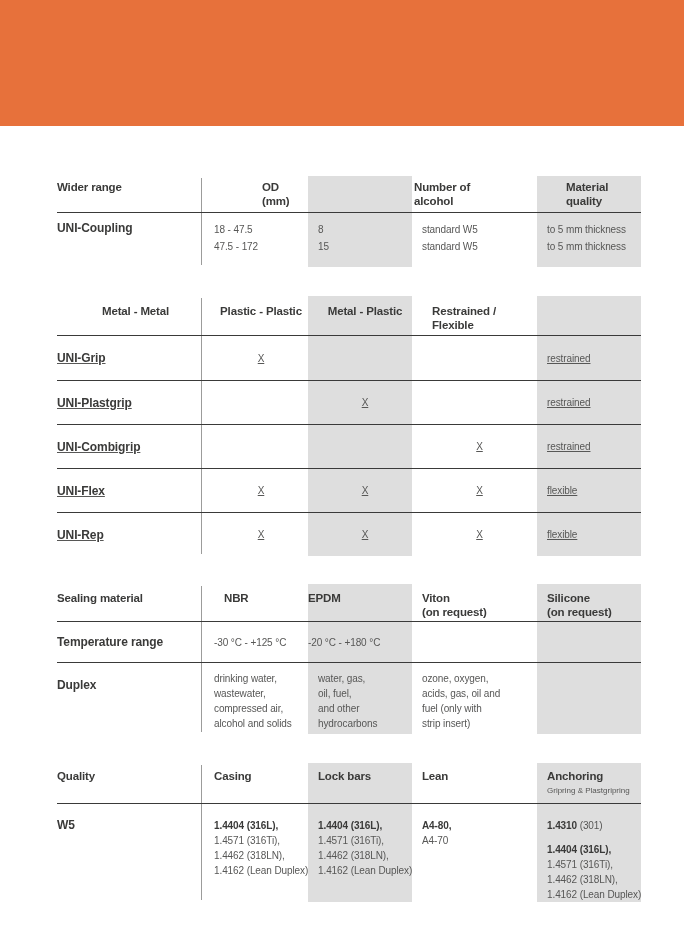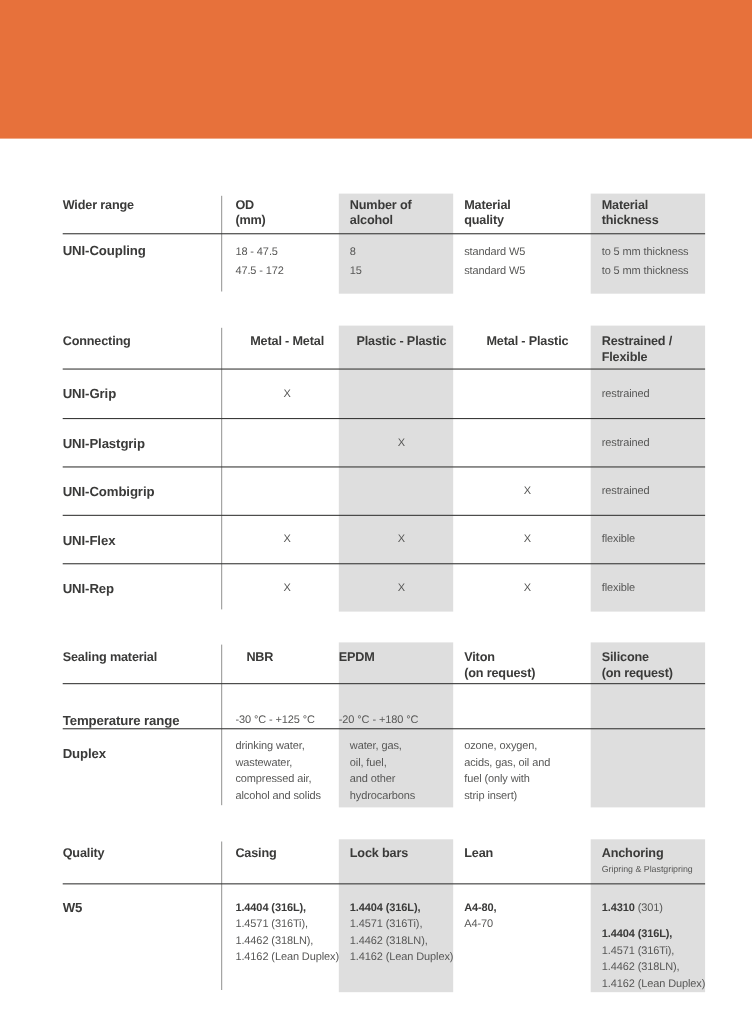--- a/index.html
+++ b/index.html
@@ -39,37 +39,37 @@
 
   .hlabel{font-weight:bold;font-size:11.5px;line-height:13.5px;color:var(--dark);letter-spacing:-0.15px;white-space:nowrap;}
   .hsub{font-size:8px;line-height:10px;color:var(--body);margin-top:2px;white-space:nowrap;}
   .rlabel{font-weight:bold;font-size:12px;color:var(--dark);letter-spacing:-0.1px;white-space:nowrap;}
   .cline{font-size:10px;color:var(--body);letter-spacing:-0.1px;white-space:nowrap;}
   .cline .bseg{font-weight:bold;color:var(--dark);}
   .gap{height:9px;}
 
   
   .t0{margin-top:50px;}
-  .t0 .thead{min-height:37px;padding-top:5px;}
+  .t0 .thead{min-height:37px;padding-top:5px;gap:48px;}
   .t0 .tbody-row{min-height:54px;padding-top:8px;}
   .t0 .cline{line-height:17px;}
 
   
   .t1{margin-top:29px;}
   .t1 .thead{min-height:40px;padding-top:9px;}
-  .t1 .tbody-row{min-height:44px;}
+  .t1 .tbody-row{min-height:44px;text-decoration:underline;}
   .t1 .tbody-row .tcell{justify-content:center;}
   .t1 .col1,.t1 .col2,.t1 .col3{text-align:center;padding-left:0;}
   .t1 .cline{line-height:15px;}
 
   
   .t2{margin-top:28px;}
   .t2 .thead{min-height:38px;padding-top:8px;}
   .t2 .row-0{min-height:40px;}
-  .t2 .row-0 .tcell{justify-content:flex-end;}
+  .t2 .row-0 .tcell{justify-content:center;}
   .t2 .row-1{min-height:72px;padding-top:8px;}
   .t2 .row-1 .tcell.col0{justify-content:flex-start;padding-top:7px;}
   .t2 .cline{line-height:15px;}
 
   
   .t3{margin-top:29px;}
   .t3 .thead{min-height:41px;padding-top:7px;}
   .t3 .tbody-row{min-height:92px;padding-top:14px;}
   .t3 .cline{line-height:15px;}
 </style>
@@ -124,23 +124,20 @@
             <div class="cline">to 5 mm thickness</div>
             <div class="cline">to 5 mm thickness</div>
           </div>
         </div>
       </div>
       <div class="tsec t1">
         <div class="band b3"></div>
         <div class="band b5"></div>
         <div class="vdiv"></div>
         <div class="trow thead">
-          <div class="tcell col0">
-            <div class="hlabel">Connecting</div>
-          </div>
           <div class="tcell col1">
             <div class="hlabel">Metal - Metal</div>
           </div>
           <div class="tcell col2">
             <div class="hlabel">Plastic - Plastic</div>
           </div>
           <div class="tcell col3">
             <div class="hlabel">Metal - Plastic</div>
           </div>
           <div class="tcell col4">

